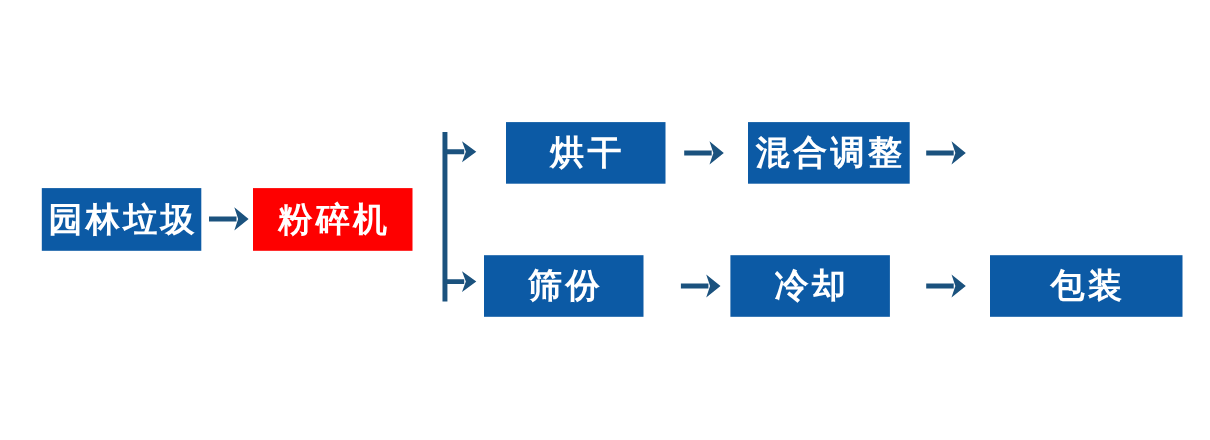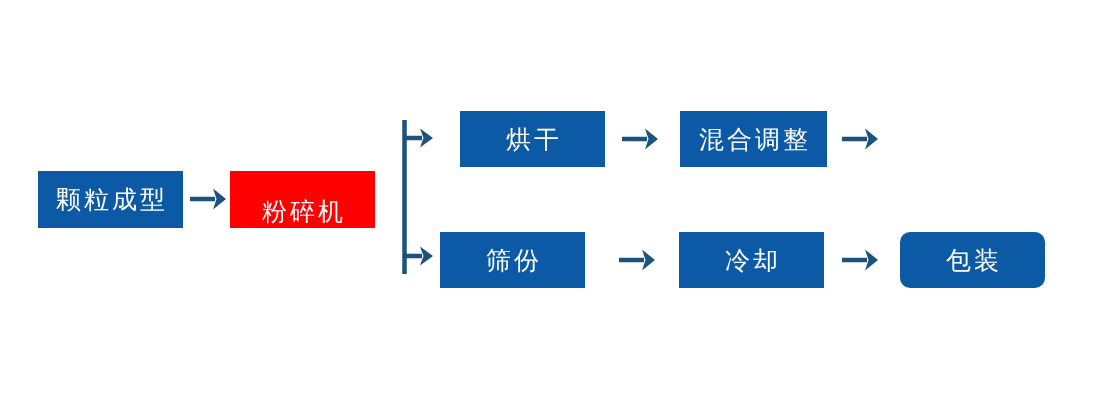--- a/index.html
+++ b/index.html
@@ -14,38 +14,38 @@
     background: var(--bg, #ffffff);
     font-family: "Liberation Sans", "DejaVu Sans", sans-serif;
     overflow: hidden;
   }
   .node {
     position: absolute;
     display: flex;
     align-items: center;
     justify-content: center;
     color: var(--node-text, #ffffff);
-    font-size: 25px;
-    font-weight: 400;
+    font-size: 31px;
+    font-weight: 700;
     letter-spacing: 3px;
     text-indent: 3px;
     white-space: nowrap;
   }
   .node.blue { background: var(--blue, #0c5aa5); }
   .node.red  { background: var(--red, #fe0000); }
 
   
   .n-garden   { left: 38px;  top: 171px; width: 145px; height: 57px; }
-  .n-crusher  { left: 230px; top: 171px; width: 145px; height: 57px; align-items: flex-end; }
+  .n-crusher  { left: 230px; top: 171px; width: 145px; height: 57px; }
   .n-drying   { left: 460px; top: 111px; width: 145px; height: 56px; }
   .n-mixing   { left: 680px; top: 111px; width: 147px; height: 56px; }
   .n-pellet   { left: 900px; top: 111px; width: 145px; height: 56px; }
   .n-sieving  { left: 440px; top: 232px; width: 145px; height: 56px; }
-  .n-cooling  { left: 679px; top: 232px; width: 145px; height: 56px; }
-  .n-packing  { left: 900px; top: 232px; width: 145px; height: 56px; border-radius: 10px; }
+  .n-cooling  { left: 664px; top: 232px; width: 145px; height: 56px; }
+  .n-packing  { left: 900px; top: 232px; width: 175px; height: 56px; }
 
   .flow-arrow {
     position: absolute;
     width: 38px;
     height: 28px;
   }
   .a-main { left: 189px; top: 185px; }
   .a-t1   { left: 621px; top: 125px; }
   .a-t2   { left: 841px; top: 125px; }
   .a-b1   { left: 618px; top: 246px; }
@@ -67,21 +67,21 @@
     fill: var(--navy, #1b527e);
     stroke: none;
   }
 </style>
 </head>
 <body>
 
 <div class="canvas">
 
   <div class="node blue n-garden">
-    <span>颗粒成型</span>
+    <span>园林垃圾</span>
   </div>
 
   <svg class="flow-arrow a-main" viewBox="0 0 38 28">
     <line class="connector-stroke" x1="1" y1="14" x2="26" y2="14"></line>
     <path class="connector-fill" d="M24 3.5 L37 14 L24 24.5 L27.5 14 Z"></path>
   </svg>
 
   <div class="node red n-crusher">
     <span>粉碎机</span>
   </div>

